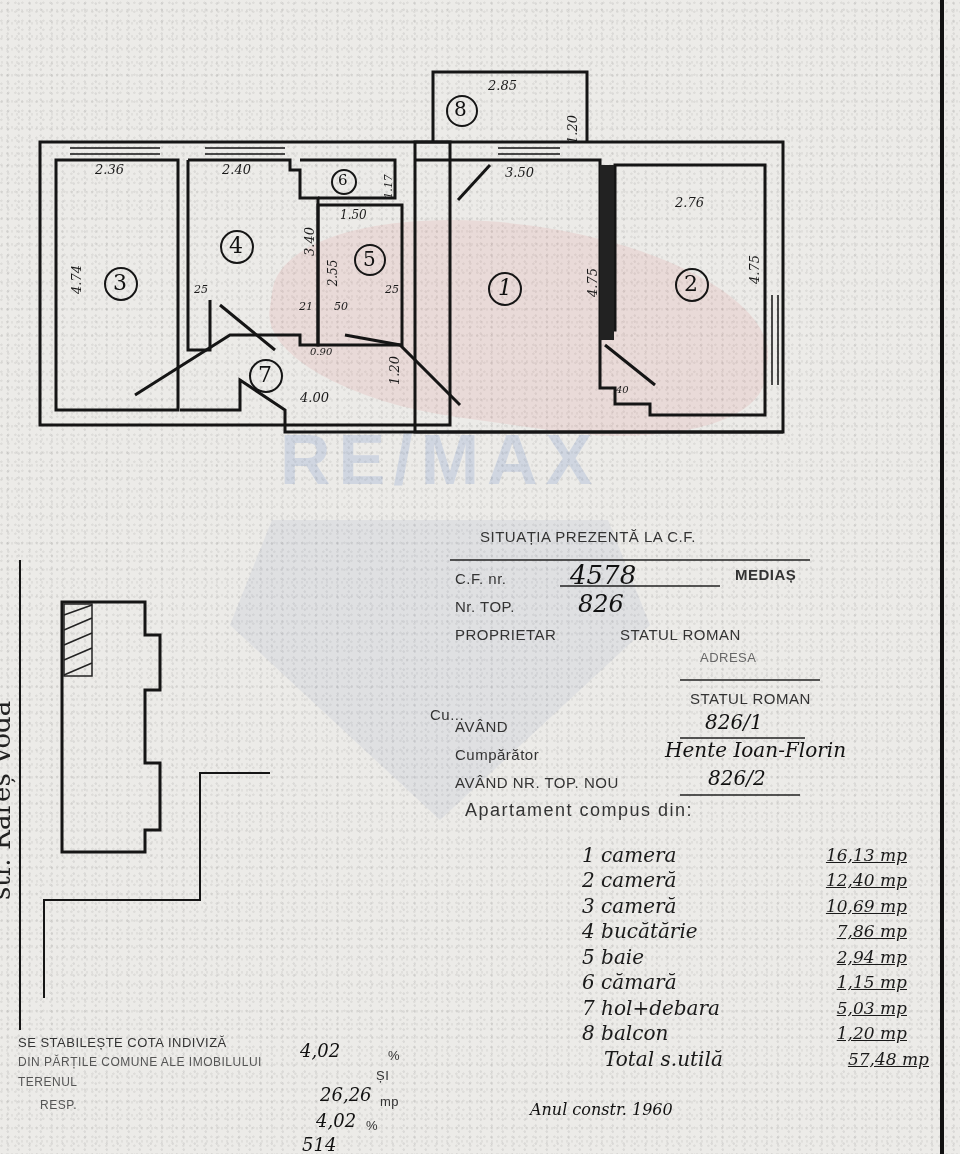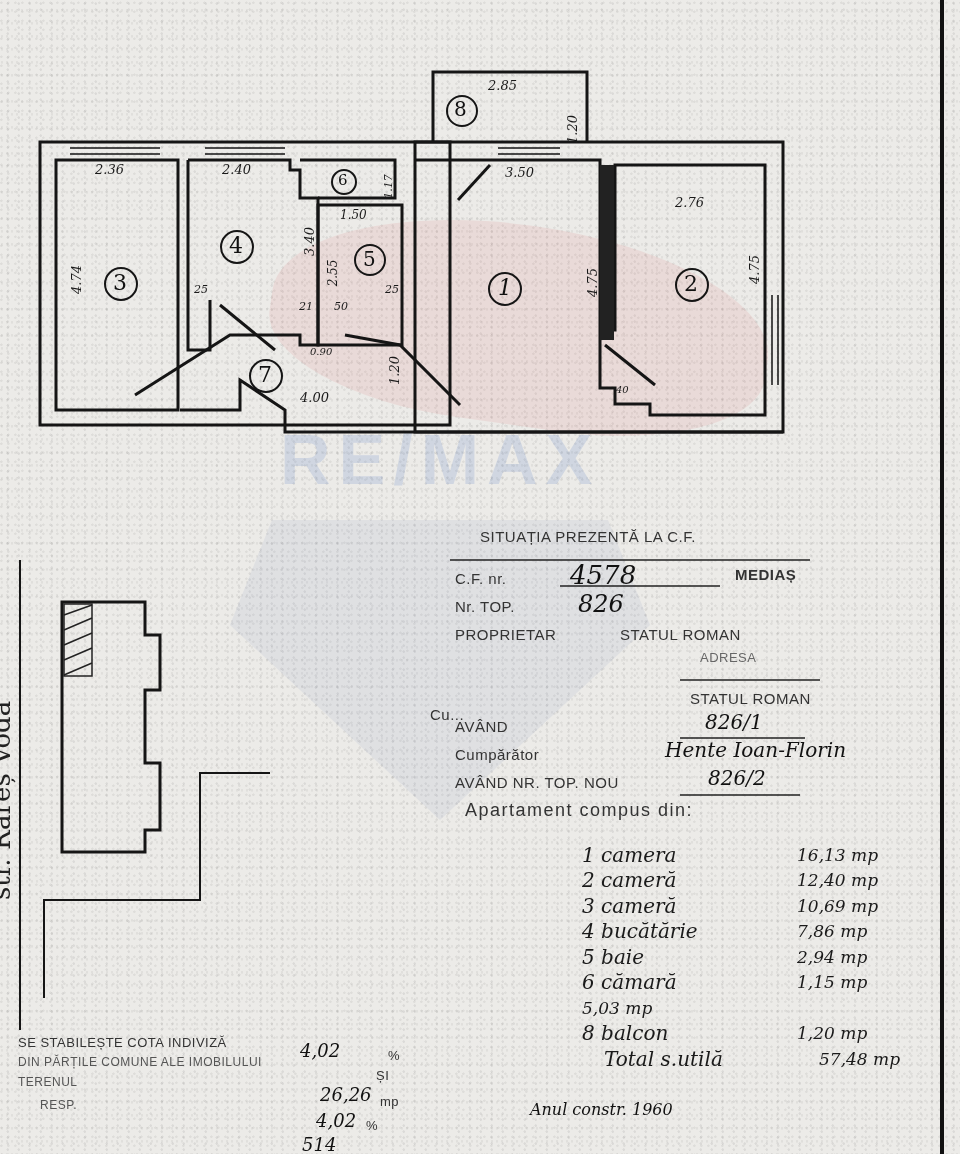--- a/index.html
+++ b/index.html
@@ -20,21 +20,21 @@
     color:rgba(110,140,200,0.22);font-family:"Liberation Sans",sans-serif;}
   .page-border{position:absolute;left:940px;top:0;width:4px;height:1154px;background:#111;}
   svg.plan{position:absolute;left:0;top:0;}
   .hand{font-family:"DejaVu Serif",serif;font-style:italic;}
   .txt{position:absolute;white-space:nowrap;}
   .typed{font-family:"Liberation Sans",sans-serif;font-size:15px;color:#333;letter-spacing:0.5px;}
   .handw{font-family:"DejaVu Serif",serif;font-style:italic;font-size:20px;color:#111;}
   .rooms-list{position:absolute;left:582px;top:842px;}
   .room-row{display:flex;height:25.5px;align-items:center;}
   .room-name{width:215px;font-family:"DejaVu Serif",serif;font-style:italic;font-size:20px;}
-  .room-area{width:110px;font-family:"DejaVu Serif",serif;font-style:italic;font-size:17px;}
+  .room-area{width:110px;text-align:right;font-family:"DejaVu Serif",serif;font-style:italic;font-size:17px;text-decoration:underline;}
   .vert-label{position:absolute;left:-14px;top:900px;transform:rotate(-90deg);transform-origin:left top;
     font-family:"DejaVu Serif",serif;font-size:26px;color:#222;}
 </style>
 </head>
 <body>
 
 <div class="noise"></div>
 <div class="watermark-red"></div>
 <div class="watermark-blue"></div>
 <div class="wm-text">RE/MAX</div>
@@ -171,20 +171,21 @@
     </div>
   <div class="room-row">
       <span class="room-name"><span>5</span> <span>baie</span></span>
       <span class="room-area">2,94 mp</span>
     </div>
   <div class="room-row">
       <span class="room-name"><span>6</span> <span>cămară</span></span>
       <span class="room-area">1,15 mp</span>
     </div>
   <div class="room-row">
+      <span class="room-name"><span>7</span> <span>hol+debara</span></span>
       <span class="room-area">5,03 mp</span>
     </div>
   <div class="room-row">
       <span class="room-name"><span>8</span> <span>balcon</span></span>
       <span class="room-area">1,20 mp</span>
     </div>
   <div class="room-row">
       <span class="room-name" style="padding-left:22px;">Total s.utilă</span>
       <span class="room-area">57,48 mp</span>
     </div>

